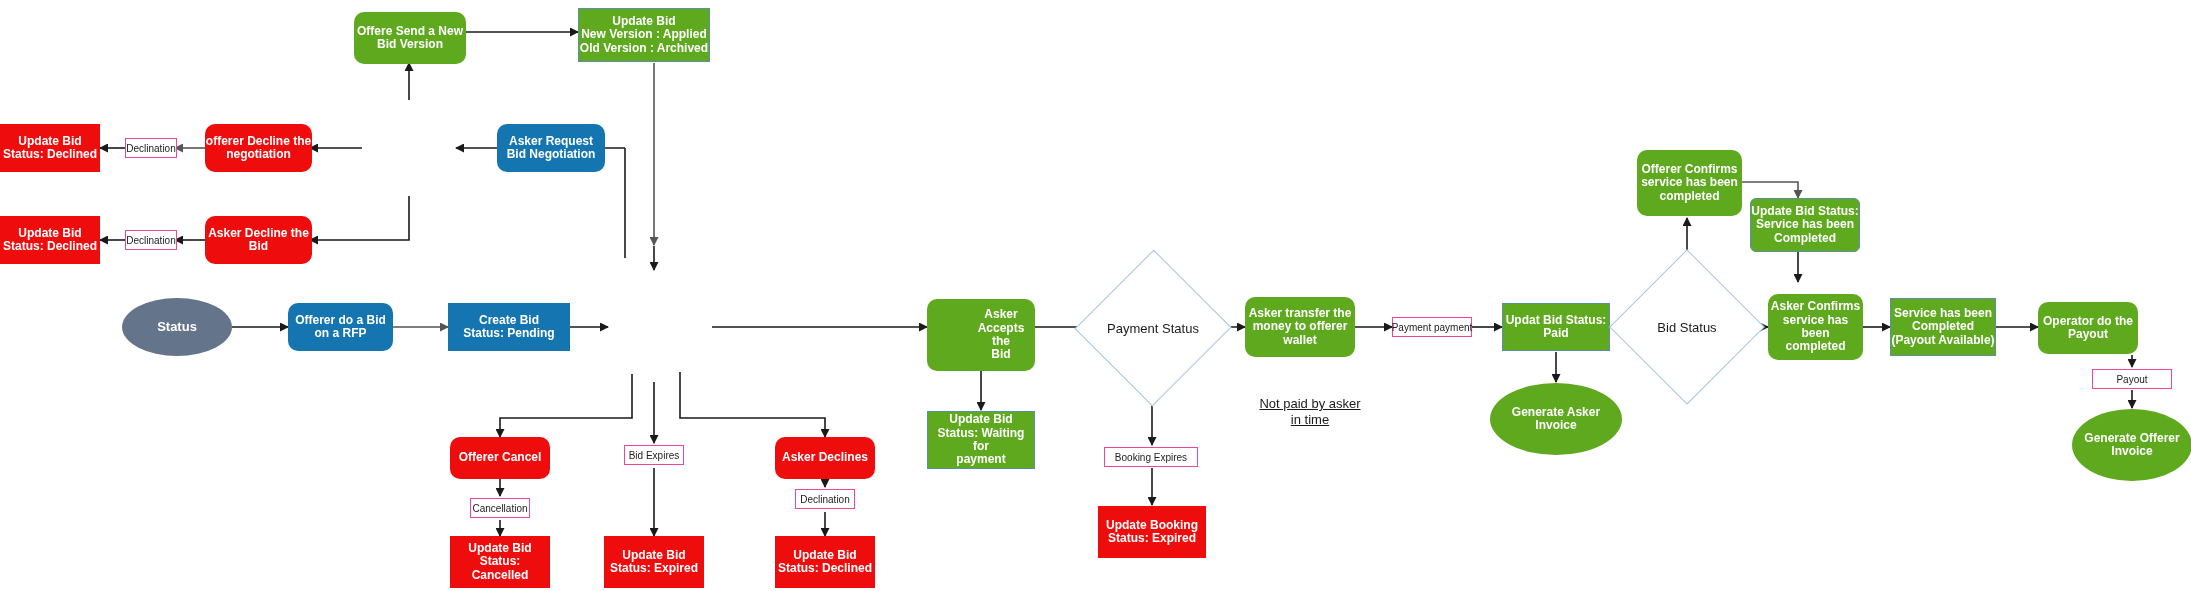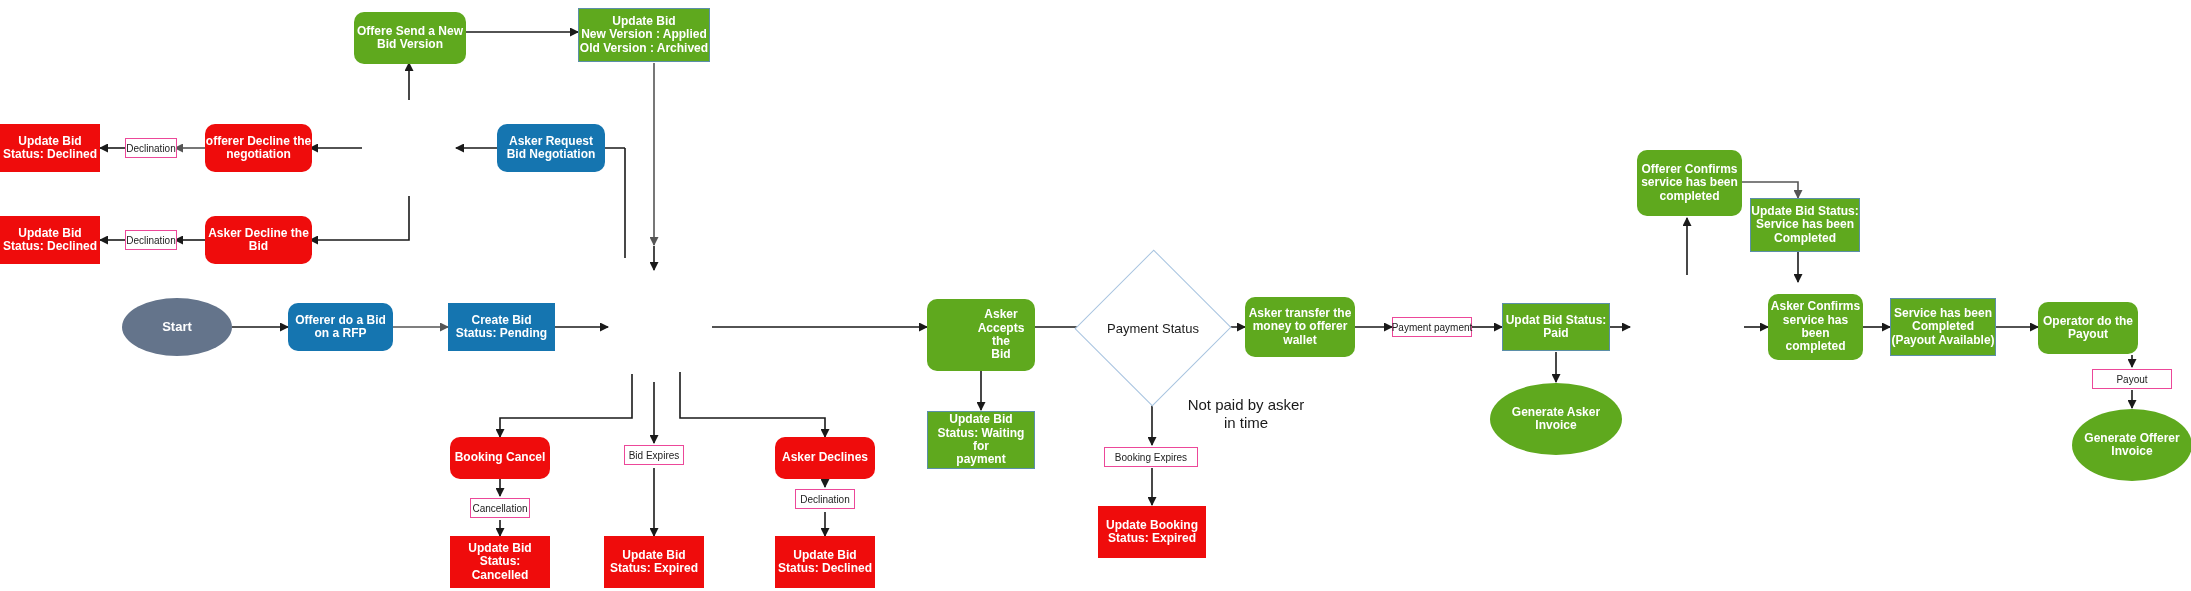--- a/index.html
+++ b/index.html
@@ -162,34 +162,34 @@
 
   <div class="node rect-green" style="left:578px;top:8px;width:132px;height:54px;font-size:12px;">
     <span>Update Bid<br>New Version : Applied<br>Old Version : Archived</span>
   </div>
 
   <div class="node shape-blue" style="left:497px;top:124px;width:108px;height:48px;font-size:12px;">
     <span>Asker Request<br>Bid Negotiation</span>
   </div>
 
   <div class="node ellipse-grey" style="left:122px;top:298px;width:110px;height:58px;font-size:13px;">
-    <span>Start</span>
+    <span>Status</span>
   </div>
 
   <div class="node shape-blue" style="left:288px;top:303px;width:105px;height:48px;font-size:12px;">
     <span>Offerer do a Bid<br>on a RFP</span>
   </div>
 
-  <div class="node rect-blue" style="left:448px;top:303px;width:107px;height:48px;font-size:12px;">
+  <div class="node rect-blue" style="left:448px;top:303px;width:122px;height:48px;font-size:12px;">
     <span>Create Bid<br>Status: Pending</span>
   </div>
 
 
   <div class="node shape-red" style="left:450px;top:437px;width:100px;height:42px;font-size:12px;">
-    <span>Booking Cancel</span>
+    <span>Offerer Cancel</span>
   </div>
 
   <div class="label-box" style="left:470px;top:498px;width:60px;height:20px;">
     <span>Cancellation</span>
   </div>
 
   <div class="node rect-red" style="left:450px;top:536px;width:100px;height:52px;font-size:12px;">
     <span>Update Bid<br>Status: Cancelled</span>
   </div>
 
@@ -219,21 +219,21 @@
 
   <div class="node rect-green" style="left:927px;top:411px;width:108px;height:58px;font-size:12px;">
     <span>Update Bid<br>Status: Waiting for<br>payment</span>
   </div>
 
   <div class="diamond" style="left:1098px;top:272px;width:110px;height:112px;">
     <div class="dshape"></div>
     <div class="dtext">Payment Status</div>
   </div>
 
-  <div class="free-text" style="left:1166px;top:396px;width:160px;font-size:15px;">Not paid by asker<br>in time</div>
+  <div class="free-text" style="left:1230px;top:396px;width:160px;font-size:13px;text-decoration:underline;">Not paid by asker<br>in time</div>
 
   <div class="label-box" style="left:1104px;top:447px;width:94px;height:20px;">
     <span>Booking Expires</span>
   </div>
 
   <div class="node rect-red" style="left:1098px;top:506px;width:108px;height:52px;font-size:12px;">
     <span>Update Booking<br>Status: Expired</span>
   </div>
 
   <div class="node shape-green" style="left:1245px;top:297px;width:110px;height:60px;font-size:12px;">
@@ -245,26 +245,30 @@
   </div>
 
   <div class="node rect-green" style="left:1502px;top:303px;width:108px;height:48px;font-size:12px;">
     <span>Updat Bid Status:<br>Paid</span>
   </div>
 
   <div class="node ellipse-green" style="left:1490px;top:383px;width:132px;height:72px;font-size:12px;">
     <span>Generate Asker Invoice</span>
   </div>
 
+  <div class="diamond" style="left:1632px;top:272px;width:110px;height:110px;">
+    <div class="dshape"></div>
+    <div class="dtext">Bid Status</div>
+  </div>
 
   <div class="node shape-green" style="left:1637px;top:150px;width:105px;height:66px;font-size:12px;">
     <span>Offerer Confirms<br>service has been<br>completed</span>
   </div>
 
-  <div class="node rect-green" style="left:1750px;top:198px;width:110px;height:54px;font-size:12px;">
+  <div class="node rect-green" style="left:1750px;top:198px;width:110px;height:54px;font-size:12px;border-radius:6px;">
     <span>Update Bid Status:<br>Service has been<br>Completed</span>
   </div>
 
   <div class="node shape-green" style="left:1768px;top:294px;width:95px;height:66px;font-size:12px;">
     <span>Asker Confirms<br>service has been<br>completed</span>
   </div>
 
   <div class="node rect-green" style="left:1890px;top:298px;width:106px;height:58px;font-size:12px;">
     <span>Service has been<br>Completed<br>(Payout Available)</span>
   </div>

